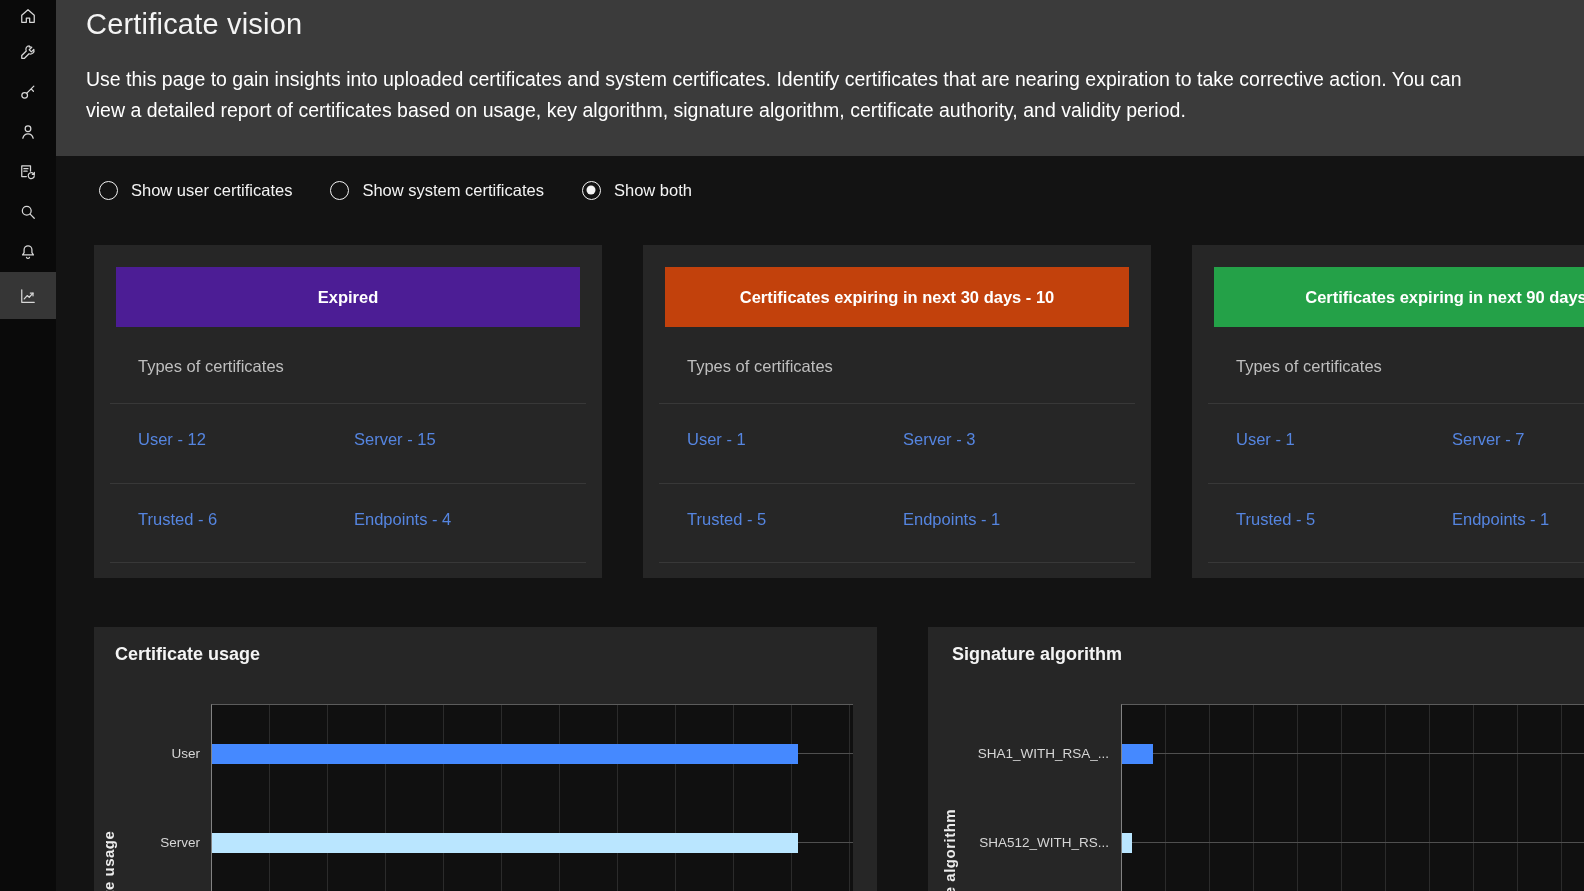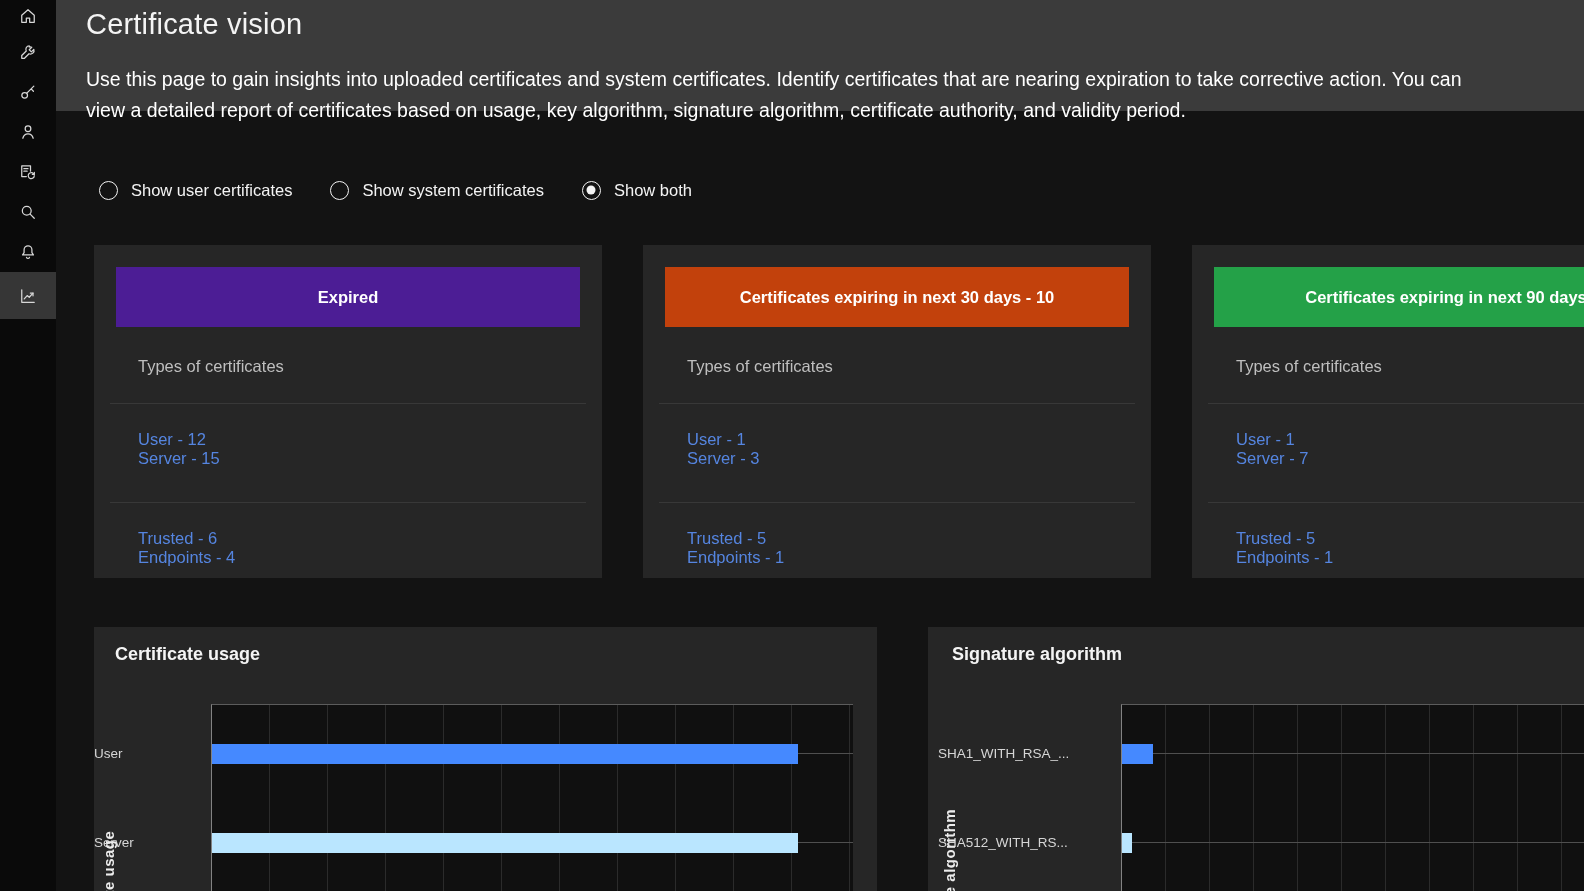--- a/index.html
+++ b/index.html
@@ -21,21 +21,21 @@
   .side-item {
     height:40px; margin-top:0; display:flex; align-items:center; justify-content:center;
     cursor:pointer;
   }
   .side-item:first-child { height:32px; }
   .side-item.active { background:#363636; height:47px; }
   .side-item svg { width:20px; height:20px; stroke:#d7d7d7; fill:none; stroke-width:1.5; stroke-linecap:round; stroke-linejoin:round; }
 
   
   .header {
-    position:absolute; left:56px; top:0; width:1528px; height:111px;
+    position:absolute; left:56px; top:0; width:1528px; height:156px;
     background:#3b3b3b;
   }
   .page-title {
     position:absolute; left:30px; top:8px;
     font-size:29px; font-weight:400; color:#f4f4f4; letter-spacing:.2px;
   }
   .page-desc {
     position:absolute; left:30px; top:64px; width:1480px;
     font-size:19.5px; line-height:31px; color:#ffffff; font-weight:400;
   }
@@ -68,21 +68,21 @@
   }
   .banner {
     margin:22px 22px 0; height:60px;
     display:flex; align-items:center; justify-content:center;
     font-size:16.5px; font-weight:bold; color:#ffffff;
   }
   .types-label { margin:30px 0 0 44px; font-size:16.5px; color:#bfbfbf; }
   .sep { border-top:1px solid #383838; margin:27px 16px 0; }
   .sep2 { border-top:1px solid #383838; margin:34px 16px 0; }
   .sep3 { border-top:1px solid #383838; margin:33px 16px 0; }
-  .link-row { display:flex; padding:26px 0 0 44px;flex-direction:column; }
+  .link-row { display:flex; padding:26px 0 0 44px; }
   .link-row .cell { width:216px; }
   .cert-link { font-size:16.5px; color:#5585e0; text-decoration:none; cursor:pointer; }
 
   
   .charts { position:absolute; left:94px; top:627px; display:flex; gap:51px; }
   .chart-card { background:#262626; height:380px; position:relative; flex:0 0 auto; }
   .chart-card.usage { width:783px; }
   .chart-card.sig { width:772px; }
   .chart-title { position:absolute; left:21px; top:17px; font-size:18px; font-weight:bold; color:#f4f4f4; }
   .chart-card.sig .chart-title { left:24px; }
@@ -102,21 +102,21 @@
     background-color:#101010;
   }
   .hline { position:absolute; left:0; width:100%; height:1px; background:#4f4f4f; }
   .hline.r1 { top:48px; }
   .hline.r2 { top:137px; }
   .bar { position:absolute; left:0; height:20px; }
   .bar.r1 { top:39px; }
   .bar.r2 { top:128px; }
 
   .cat-label {
-    position:absolute; font-size:13.5px; color:#d6d6d6; 
+    position:absolute; font-size:13.5px; color:#d6d6d6; text-align:right;
   }
   .usage .cat-label { left:0; width:106px; }
   .sig .cat-label { left:10px; width:171px; }
   .cat-label.r1 { top:119px; }
   .cat-label.r2 { top:208px; }
 
   .y-axis-label {
     position:absolute; transform:rotate(-90deg); transform-origin:0 0;
     font-size:15px; font-weight:bold; color:#ececec; white-space:nowrap;
     letter-spacing:.5px; z-index:3;

